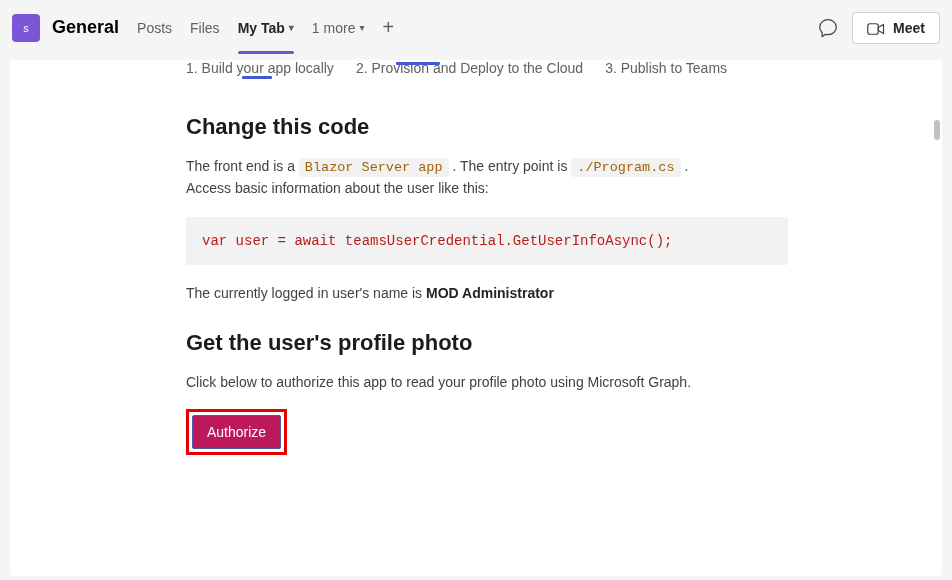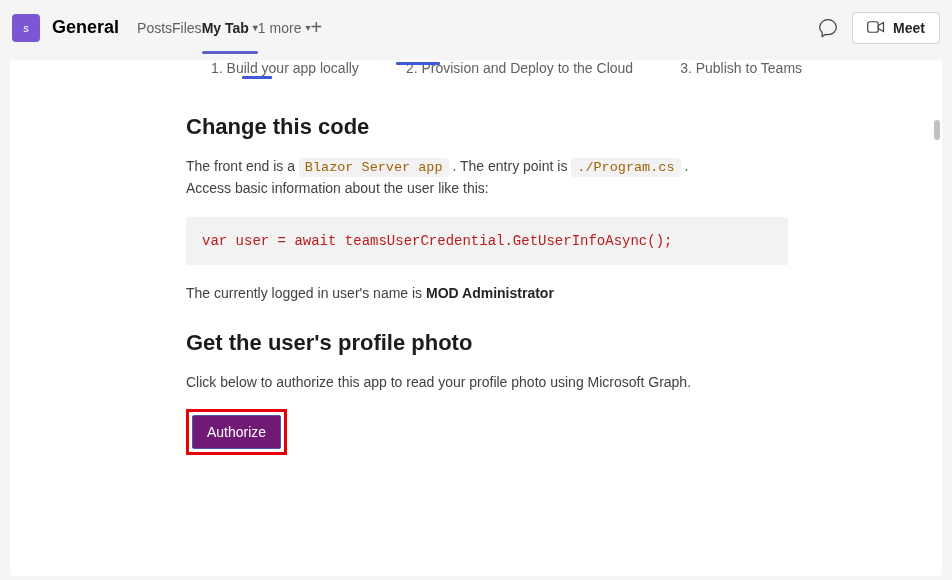--- a/index.html
+++ b/index.html
@@ -37,20 +37,21 @@
     }
     .channel-title {
       font-weight: 700;
       font-size: 18px;
       color: #000000;
       margin-right: 18px;
     }
     .tabs {
       display: flex;
       align-items: flex-start;
+      gap: 18px;
       flex: 1;
     }
     .tab {
       color: #616161;
       font-size: 14px;
       cursor: pointer;
       display: flex;
       align-items: center;
       gap: 4px;
       padding: 4px 0;
@@ -93,21 +94,21 @@
     .meet-button {
       background: #fff;
       border: 1px solid #d1d1d1;
       border-radius: 4px;
       padding: 7px 14px;
       font-size: 14px;
       font-weight: 600;
       color: #252525;
       cursor: pointer;
       display: flex;
-      align-items: flex-start;
+      align-items: flex-end;
       gap: 8px;
     }
     .video-icon {
       width: 18px;
       height: 14px;
     }
     .content-area {
       background: #fff;
       margin: 4px 10px 6px 10px;
       height: 516px;
@@ -133,21 +134,20 @@
       gap: 22px;
       margin-top: 2px;
       margin-bottom: 36px;
       font-size: 14px;
       color: #616161;
       position: relative;
       top: -2px;
     }
     .step-tab {
       white-space: nowrap;
-      margin-left: 25px;
     }
     .step-underline-1 {
       position: absolute;
       top: 16px;
       left: 56px;
       width: 30px;
       height: 3px;
       background: #4059d8;
       border-radius: 1px;
     }
@@ -200,21 +200,21 @@
       font-weight: 700;
       color: #252525;
     }
     .authorize-wrapper {
       display: inline-block;
       border: 3px solid #e60000;
       padding: 3px;
       margin-top: 16px;
     }
     .authorize-btn {
-      background: #701a75;
+      background: #be185d;
       color: #fff;
       border: 1px solid #5258a8;
       padding: 8px 14px;
       font-size: 14px;
       cursor: pointer;
       border-radius: 2px;
     }
   </style>
 </head>
 <body>

